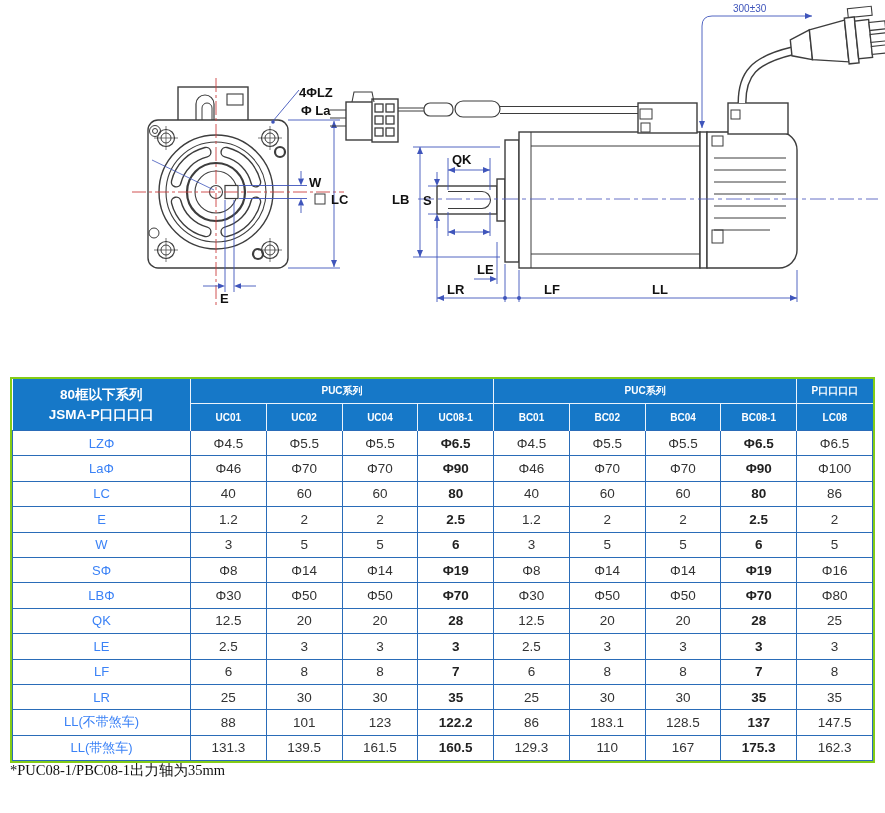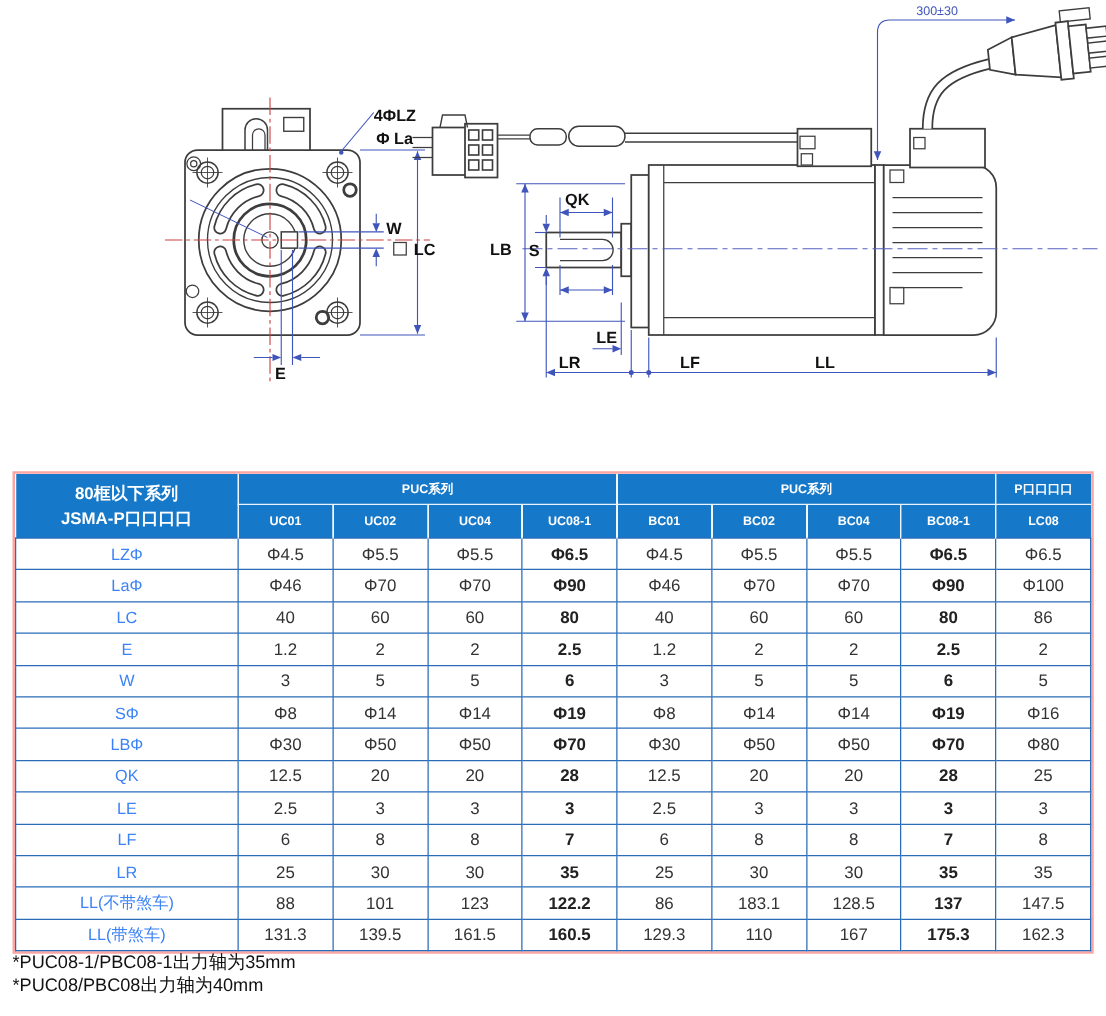--- a/index.html
+++ b/index.html
@@ -3,37 +3,37 @@
 <meta charset="utf-8">
 <style>
   html,body{margin:0;padding:0;}
   body{
     width:885px;height:813px;position:relative;background:#ffffff;
     font-family:"Liberation Sans", sans-serif;overflow:hidden;
   }
   .drawing{position:absolute;top:0;left:0;}
   .dim-label{font-size:13px;font-weight:bold;fill:#111;}
   .cable-label{font-size:10px;fill:#3f55bb;}
-  .spec{position:absolute;top:377px;left:10px;border:2px solid #fca5a5;}
+  .spec{position:absolute;top:377px;left:10px;border:2px solid #84cc16;}
   table{border-collapse:collapse;table-layout:fixed;width:861px;}
   th,td{text-align:center;vertical-align:middle;padding:0;overflow:hidden;white-space:nowrap;}
   thead th{
     background:#1678c8;color:#ffffff;font-weight:bold;font-size:10px;
   }
   th.corner{line-height:1.45;font-size:13.5px;}
   tr.group-row th{height:24px;}
   tr.model-row th{height:26px;border-top:1px solid #eaf3fb;}
   tr.model-row th + th, tr.group-row th + th{border-left:1px solid #eaf3fb;}
   th.corner{border-right:1px solid #eaf3fb;}
   tbody td{
     height:24.4px;font-size:13.5px;color:#333;border:1px solid #2a6cb8;background:#fff;
   }
   tbody td.rowlabel{font-size:13px;color:#3b82f6;}
   tbody td.hl{font-weight:bold;color:#222;}
-  .notes{position:absolute;left:10px;top:761px;font-size:14.5px;color:#111;line-height:1.32;}
+  .notes{position:absolute;left:10px;top:761px;font-size:14.5px;color:#111;line-height:1.32;font-family:Liberation Serif, serif;}
   .notes div{white-space:nowrap;}
 </style>
 </head>
 <body>
 
 <svg class="drawing" width="885" height="365" viewBox="0 0 885 365">
 
   <g stroke="#3d3d3d" fill="none" stroke-width="1.4">
 
     <rect x="178" y="87" width="70" height="34" fill="#fff"></rect>
@@ -448,14 +448,13 @@
           <td>167</td>
           <td class="hl">175.3</td>
           <td>162.3</td>
         </tr>
       </tbody>
 </table>
 </div>
 
 <div class="notes">
   <div>*PUC08-1/PBC08-1出力轴为35mm</div>
-  <div>*PUC08/PBC08出力轴为40mm</div>
 </div>
 
 </body></html>

